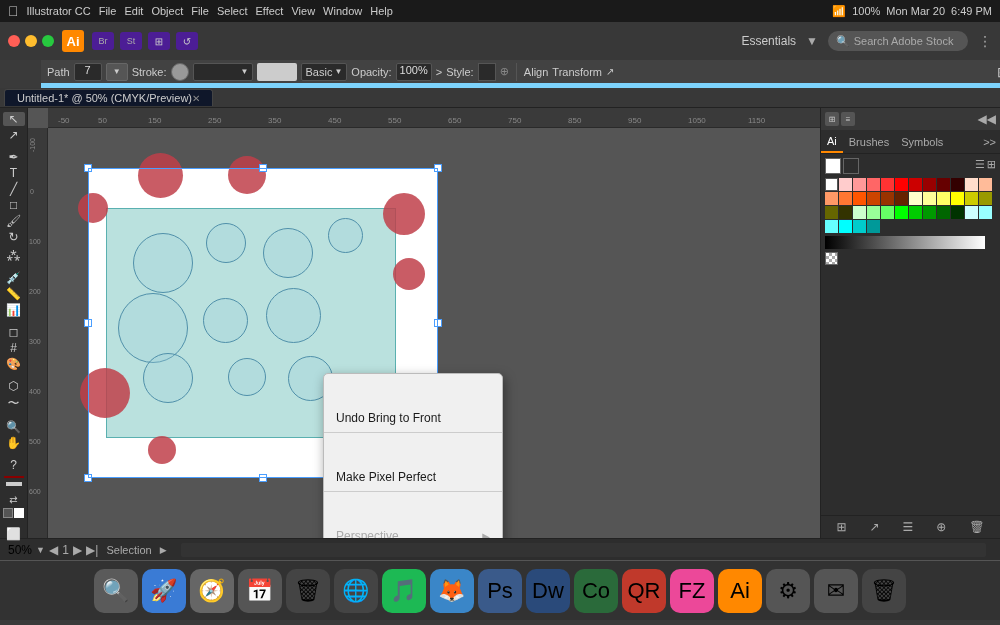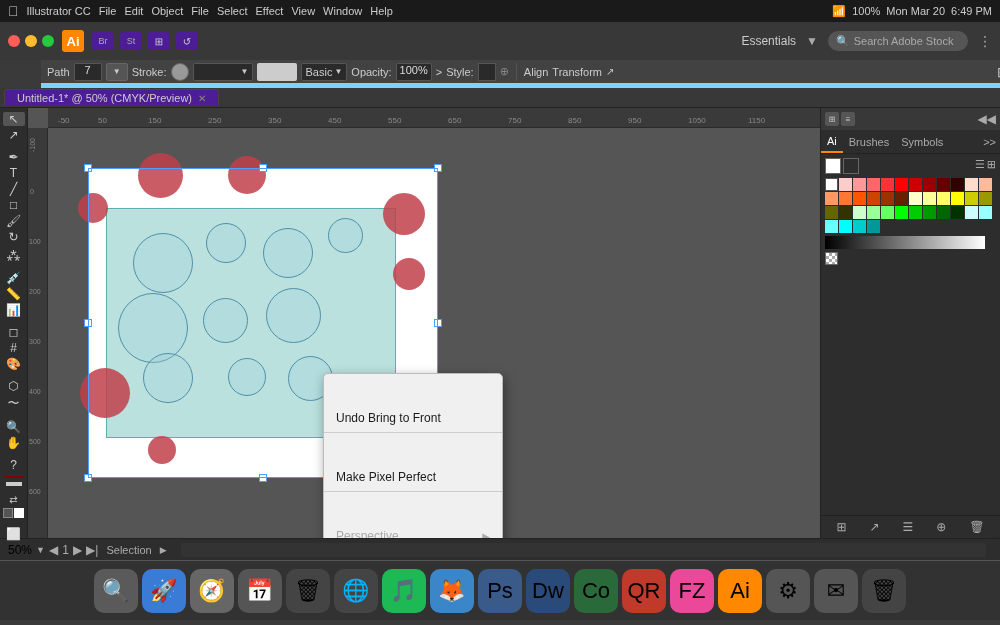--- a/index.html
+++ b/index.html
@@ -126,23 +126,23 @@
     .ctx-sep { height: 1px; background: #ccc; margin: 2px 0; }
     .ctx-arrow { font-size: 10px; }
 
     
     .tab-strip {
       width: 100%; height: 20px; background: #383838;
       display: flex; align-items: center; padding: 0 4px;
       border-bottom: 1px solid #222;
     }
     .tab-item {
-      background: #4c1d95; color: #ccc; font-size: 11px; padding: 2px 12px;
+      background: #0f172a; color: #ccc; font-size: 11px; padding: 2px 12px;
       border-radius: 3px 3px 0 0; cursor: pointer; border: 1px solid #444; border-bottom: none;
-      display: flex; align-items: center; gap: 6px;
+      display: flex; align-items: center; 
     }
     .tab-close { font-size: 10px; color: #888; }
   </style>
 </head>
 <body>
 
 <div class="system-bar">
   <div class="system-bar-left">
     <span class="apple-logo"></span>
     <span>Illustrator CC</span>

